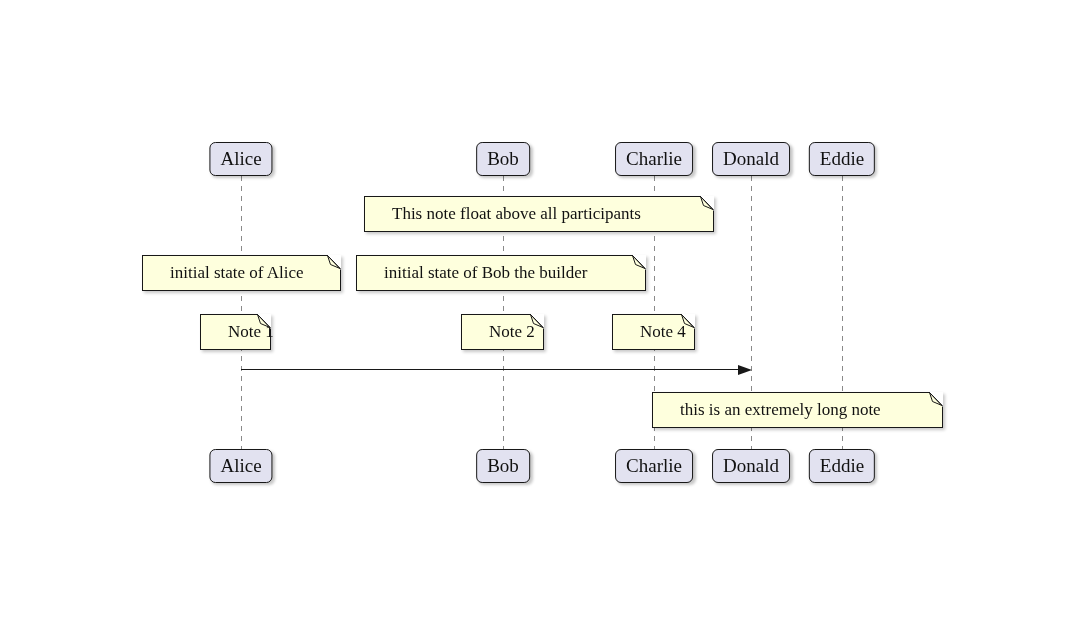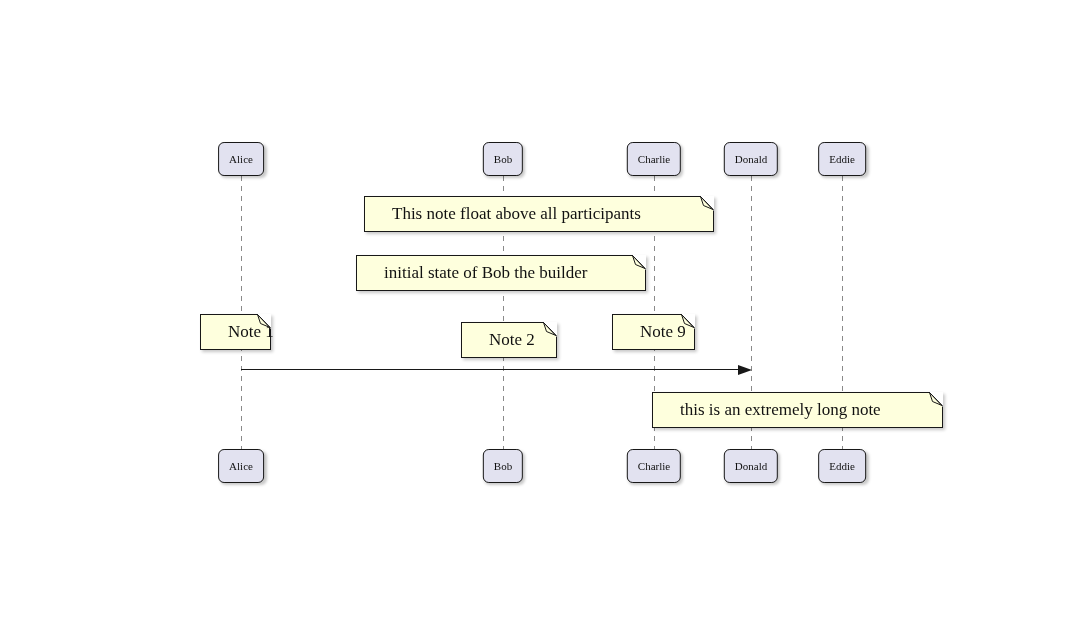--- a/index.html
+++ b/index.html
@@ -20,21 +20,21 @@
   
   .pbox {
     position: absolute;
     transform: translateX(-50%);
     height: 34px;
     box-sizing: border-box;
     display: flex;
     align-items: center;
     justify-content: center;
     padding: 0 10px;
-    font-size: 11px;
+    font-size: 19px;
     background: var(--participant-fill, #E2E2F0);
     border: 1px solid var(--participant-border, #181818);
     border-radius: 6px;
     box-shadow: 2px 2px 3px rgba(0,0,0,0.22);
     white-space: nowrap;
   }
 
   
   .lifeline {
     position: absolute;
@@ -127,50 +127,58 @@
 
   <div class="note" style="left:364px;top:196px;width:350px">
     <span>This note float above all participants</span>
     <svg class="fold" width="14" height="15" viewBox="0 0 14 15">
       <polygon class="fold-cut" points="0,0 14,0 14,15"></polygon>
       <path class="fold-flap" d="M0.5,0.5 L3.5,9.5 L13,13.5 Z"></path>
       <line class="fold-line" x1="0" y1="0" x2="13.5" y2="14"></line>
     </svg>
   </div>
 
+  <div class="note" style="left:142px;top:255px;width:199px">
+    <span>initial state of Alice</span>
+    <svg class="fold" width="14" height="15" viewBox="0 0 14 15">
+      <polygon class="fold-cut" points="0,0 14,0 14,15"></polygon>
+      <path class="fold-flap" d="M0.5,0.5 L3.5,9.5 L13,13.5 Z"></path>
+      <line class="fold-line" x1="0" y1="0" x2="13.5" y2="14"></line>
+    </svg>
+  </div>
 
   <div class="note" style="left:356px;top:255px;width:290px">
     <span>initial state of Bob the builder</span>
     <svg class="fold" width="14" height="15" viewBox="0 0 14 15">
       <polygon class="fold-cut" points="0,0 14,0 14,15"></polygon>
       <path class="fold-flap" d="M0.5,0.5 L3.5,9.5 L13,13.5 Z"></path>
       <line class="fold-line" x1="0" y1="0" x2="13.5" y2="14"></line>
     </svg>
   </div>
 
   <div class="note" style="left:200px;top:314px;width:71px">
     <span>Note 1</span>
     <svg class="fold" width="14" height="15" viewBox="0 0 14 15">
       <polygon class="fold-cut" points="0,0 14,0 14,15"></polygon>
       <path class="fold-flap" d="M0.5,0.5 L3.5,9.5 L13,13.5 Z"></path>
       <line class="fold-line" x1="0" y1="0" x2="13.5" y2="14"></line>
     </svg>
   </div>
 
-  <div class="note" style="left:461px;top:322px;width:96px">
+  <div class="note" style="left:461px;top:314px;width:83px">
     <span>Note 2</span>
     <svg class="fold" width="14" height="15" viewBox="0 0 14 15">
       <polygon class="fold-cut" points="0,0 14,0 14,15"></polygon>
       <path class="fold-flap" d="M0.5,0.5 L3.5,9.5 L13,13.5 Z"></path>
       <line class="fold-line" x1="0" y1="0" x2="13.5" y2="14"></line>
     </svg>
   </div>
 
   <div class="note" style="left:612px;top:314px;width:83px">
-    <span>Note 9</span>
+    <span>Note 4</span>
     <svg class="fold" width="14" height="15" viewBox="0 0 14 15">
       <polygon class="fold-cut" points="0,0 14,0 14,15"></polygon>
       <path class="fold-flap" d="M0.5,0.5 L3.5,9.5 L13,13.5 Z"></path>
       <line class="fold-line" x1="0" y1="0" x2="13.5" y2="14"></line>
     </svg>
   </div>
 
   <div class="msg-line"></div>
   <div class="msg-head"></div>
 

